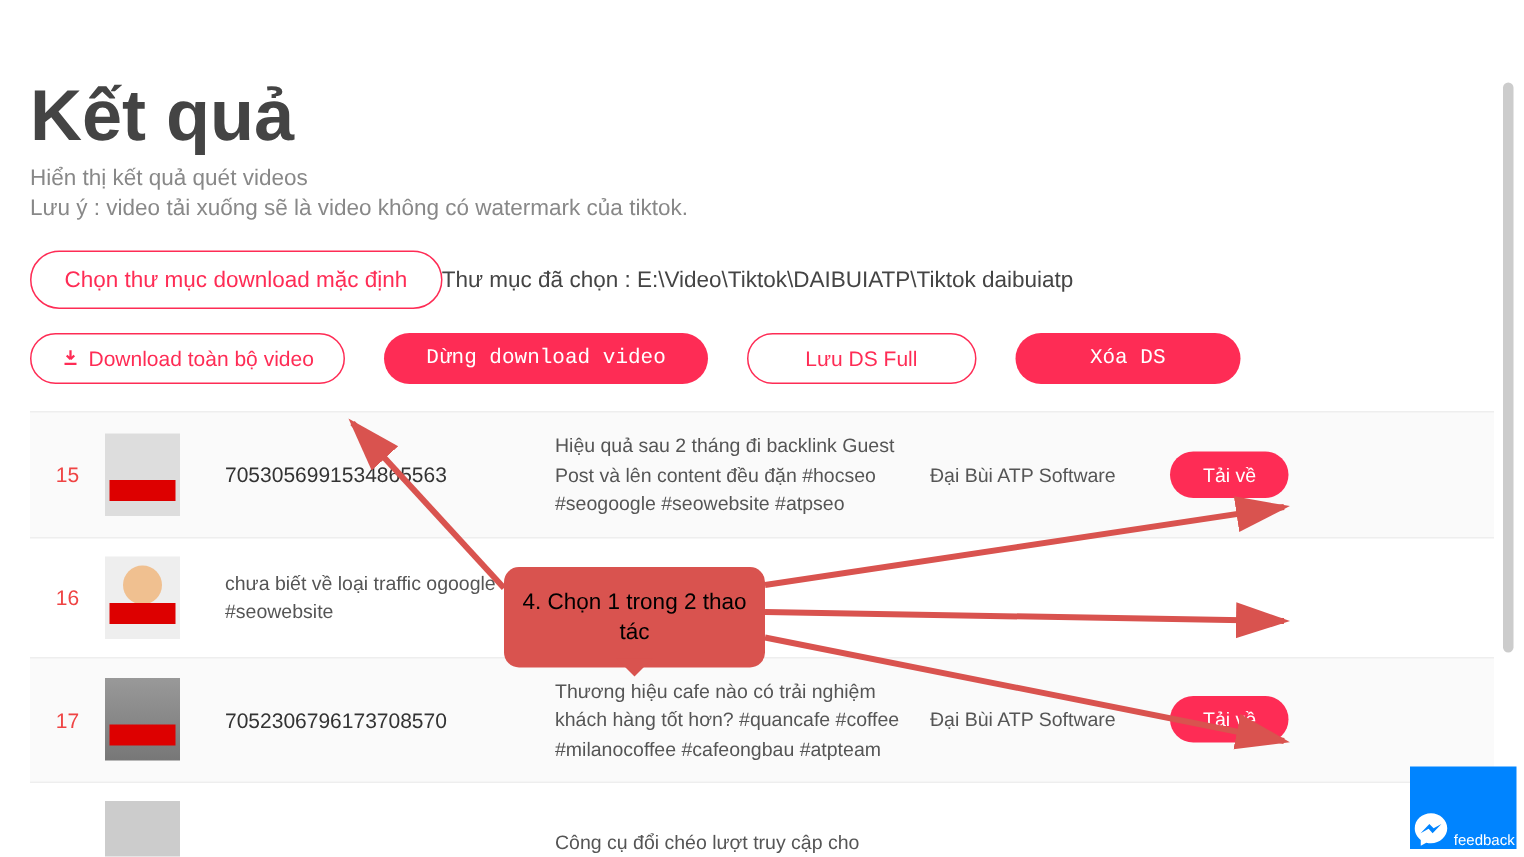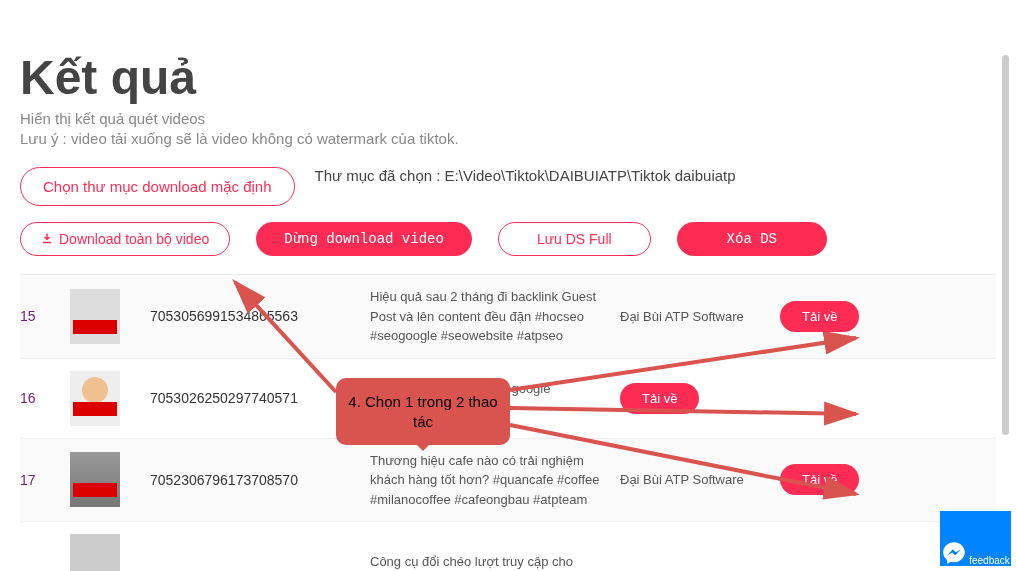--- a/index.html
+++ b/index.html
@@ -1,31 +1,31 @@
 <!DOCTYPE html>
 <html><head>
 <meta charset="utf-8">
 <style>
 * { margin: 0; padding: 0; box-sizing: border-box; }
 body { font-family: Arial, sans-serif; background: #fff; color: #333; width: 1016px; height: 571px; overflow: hidden; position: relative; }
 .page { padding: 20px 20px 0 20px; }
 h1 { font-size: 48px; font-weight: bold; color: #444; margin-top: 30px; }
 .subtitle { color: #888; font-size: 15px; margin-top: 5px; }
 .note { color: #888; font-size: 15px; margin-top: 3px; }
-.row1 { display: flex; gap: 20px; margin-top: 20px; }
+.row1 { display: flex; align-items: center; margin-top: 20px; }
 .row2 { display: flex; align-items: center; gap: 26px; margin-top: 16px; }
 .btn-outline { border: 1px solid #FE2C55; color: #FE2C55; background: #fff; border-radius: 999px; padding: 10px 22px; font-size: 15px; cursor: pointer; white-space: nowrap; }
 .btn-outline.small { padding: 8px 20px; font-size: 14px; }
 .btn-solid { border: none; background: #FE2C55; color: #fff; border-radius: 999px; padding: 9px 28px; font-size: 14px; cursor: pointer; white-space: nowrap; font-family: Liberation Mono, monospace; }
 .folder-label { color: #444; font-size: 15px; }
 .dl-icon { display: inline-block; margin-right: 6px; }
 .table { margin-top: 18px; }
 .trow { display: flex; align-items: center; padding: 12px 0; border-top: 1px solid #eee; }
 .trow:nth-child(odd) { background: #fafafa; }
-.c-idx { width: 50px; font-size: 14px; color: #701a75; flex-shrink: 0; }
+.c-idx { width: 50px; text-align: center; font-size: 14px; color: #ef4444; flex-shrink: 0; }
 .c-thumb { width: 50px; height: 55px; flex-shrink: 0; margin-right: 30px; background: #ddd; position: relative; overflow: hidden; }
 .c-thumb .stripe { position: absolute; bottom: 10px; left: 3px; right: 3px; height: 14px; background: #d00; }
 .c-thumb.th2 { background: #eee; }
 .c-thumb.th2::before { content:''; position:absolute; top:6px; left:12px; width:26px; height:26px; border-radius:50%; background:#f0c090; }
 .c-thumb.th3 { background: linear-gradient(#999,#777); }
 .c-thumb.th4 { background: #ccc; }
 .c-id { width: 220px; font-size: 14px; color: #333; flex-shrink: 0; }
 .c-desc { width: 250px; font-size: 13px; color: #555; flex-shrink: 0; line-height: 1.5; }
 .c-author { width: 160px; font-size: 13px; color: #555; flex-shrink: 0; }
 .c-dl { flex-shrink: 0; }
@@ -73,21 +73,20 @@
       <div class="c-id">7053056991534865563</div>
       <div class="c-desc">Hiệu quả sau 2 tháng đi backlink Guest Post và lên content đều đặn #hocseo #seogoogle #seowebsite #atpseo</div>
       <div class="c-author">Đại Bùi ATP Software</div>
       <div class="c-dl"><button class="btn-dl">Tải về</button></div>
     </div>
     <div class="trow">
       <div class="c-idx">16</div>
       <div class="c-thumb th2">
           <div class="stripe"></div>
         </div>
-      <div class="c-id">7053026250297740571</div>
       <div class="c-desc">chưa biết về loại traffic ogoogle #seowebsite</div>
       <div class="c-dl"><button class="btn-dl">Tải về</button></div>
     </div>
     <div class="trow">
       <div class="c-idx">17</div>
       <div class="c-thumb th3">
           <div class="stripe"></div>
         </div>
       <div class="c-id">7052306796173708570</div>
       <div class="c-desc">Thương hiệu cafe nào có trải nghiệm khách hàng tốt hơn? #quancafe #coffee #milanocoffee #cafeongbau #atpteam</div>

